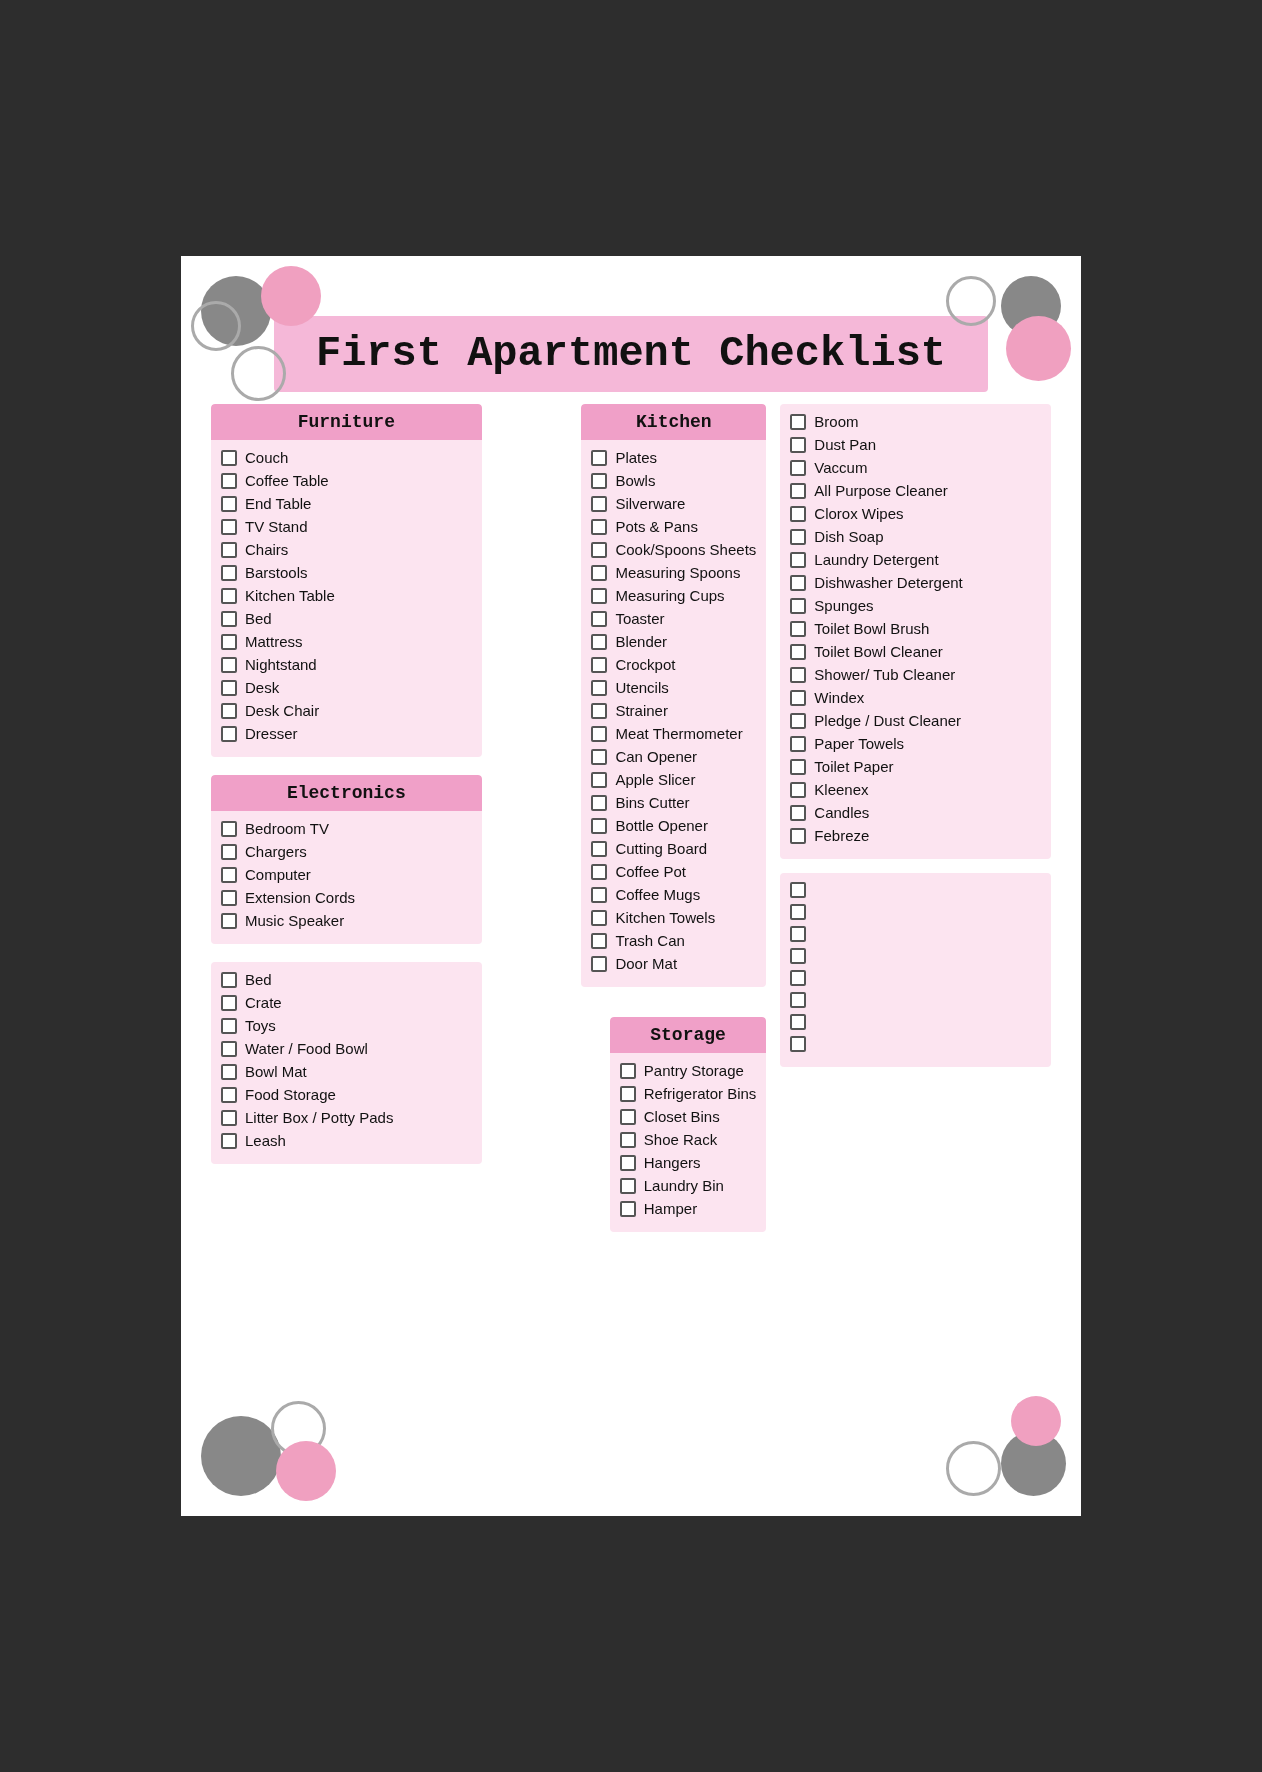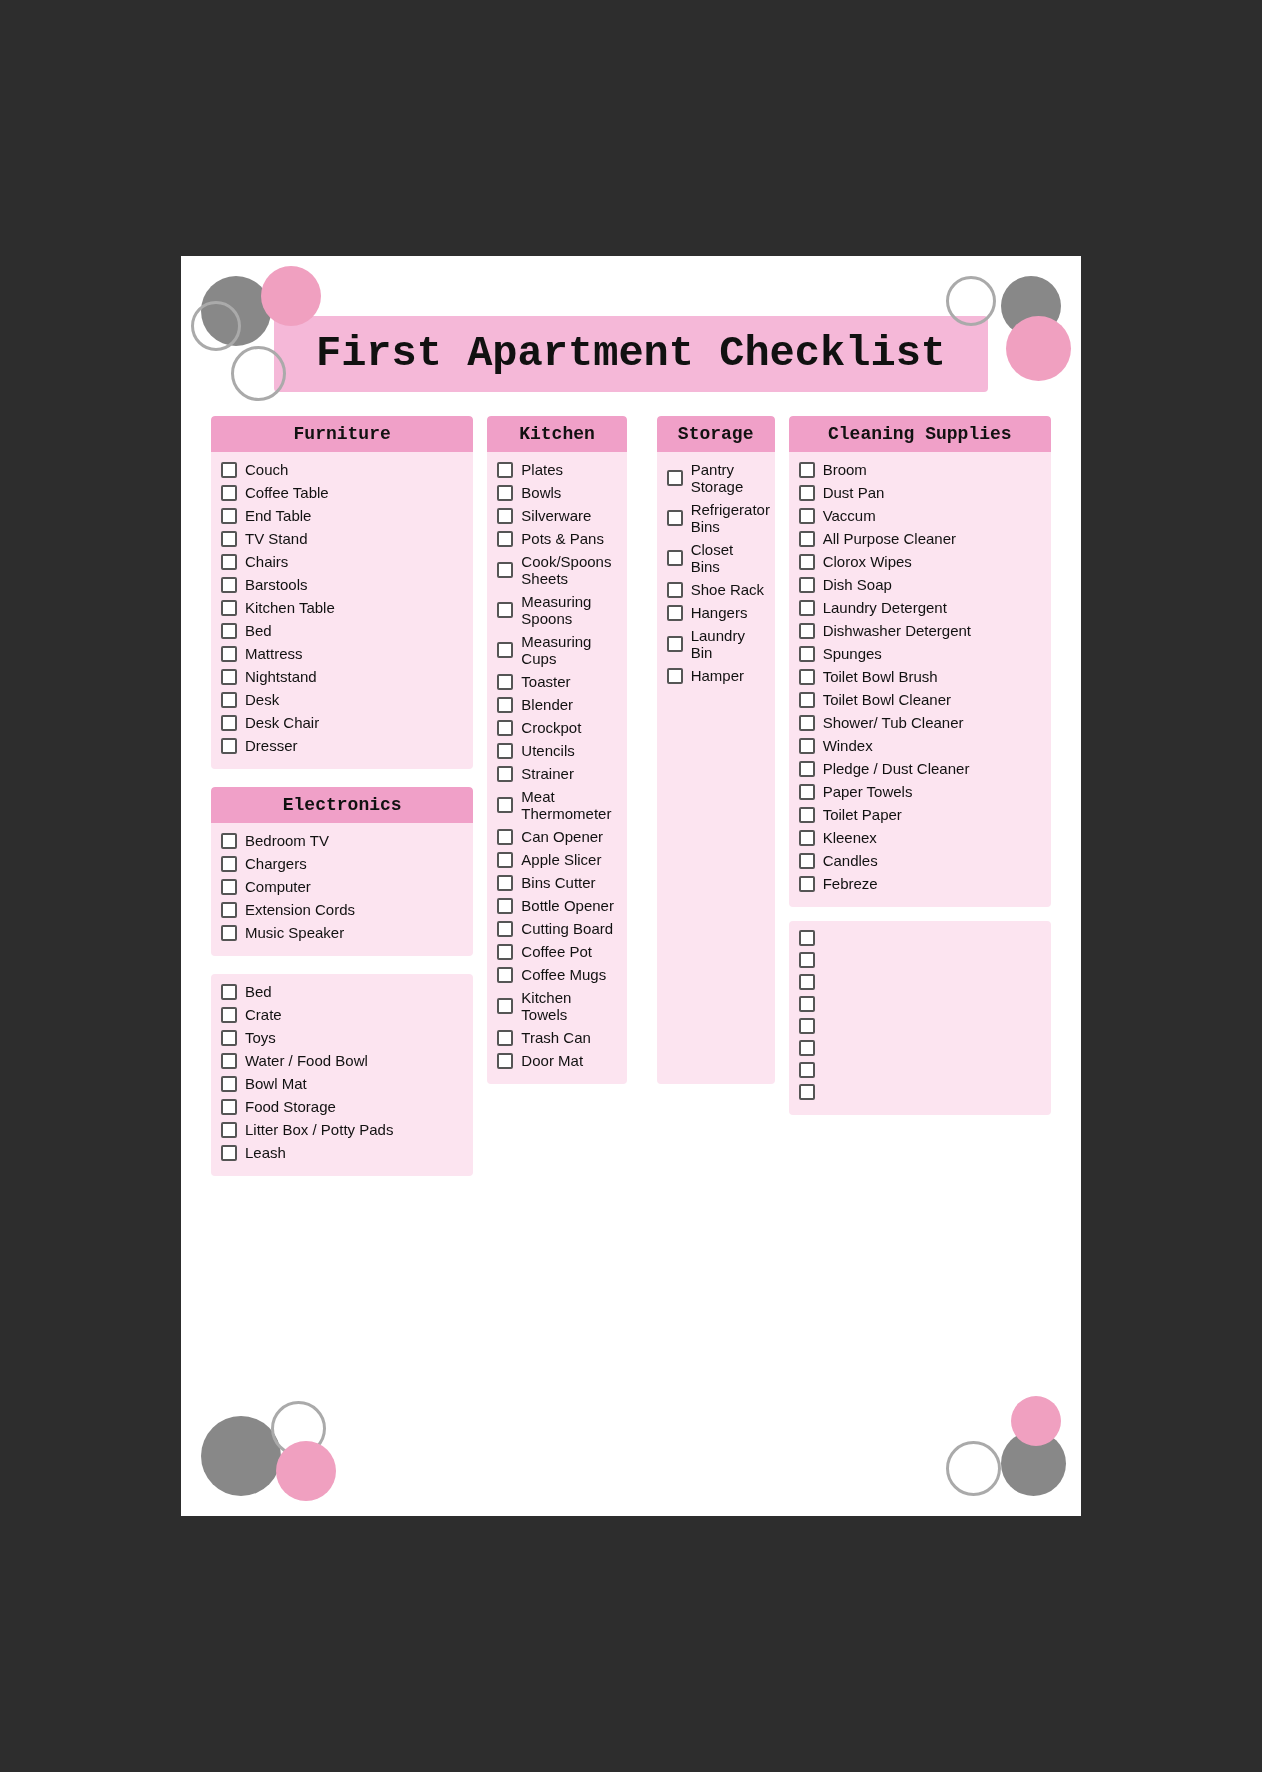--- a/index.html
+++ b/index.html
@@ -44,34 +44,34 @@
     .c13 { width: 50px; height: 50px; background: #f0a0c0; bottom: 70px; right: 20px; }
 
     .page-title {
       text-align: center;
       font-size: 42px;
       font-weight: bold;
       font-family: 'Courier New', monospace;
       color: #111;
       background: #f5b8d8;
       padding: 14px 30px;
-      margin: 20px auto 24px auto;
+      margin: 20px auto 12px auto;
       width: 85%;
       border-radius: 4px;
     }
 
     .columns {
       display: grid;
       grid-template-columns: 1fr 1fr 1fr;
       gap: 14px;
       align-items: start;
     }
 
     .col-left { display: flex; flex-direction: column; gap: 18px; }
-    .col-mid  { display: flex; gap: 30px; }
+    .col-mid  { display: flex; flex-direction: column; gap: 30px; align-items: flex-end; }
     .col-right{ display: flex; flex-direction: column; gap: 14px; }
 
     .section {
       background: #fce4f0;
       border-radius: 4px;
       padding: 0 0 10px 0;
       overflow: hidden;
     }
 
     .section-header {
@@ -392,21 +392,20 @@
               <span>Hamper</span>
             </div>
           </div>
       </div>
 
     </div>
 
     <div class="col-right">
 
       <div class="section">
-        <div class="section-header">Cleaning Supplies</div>
         <div class="section-body" id="cleaning-body">
             <div class="check-item">
               <div class="checkbox"></div>
               <span>Broom</span>
             </div>
             <div class="check-item">
               <div class="checkbox"></div>
               <span>Dust Pan</span>
             </div>
             <div class="check-item">

